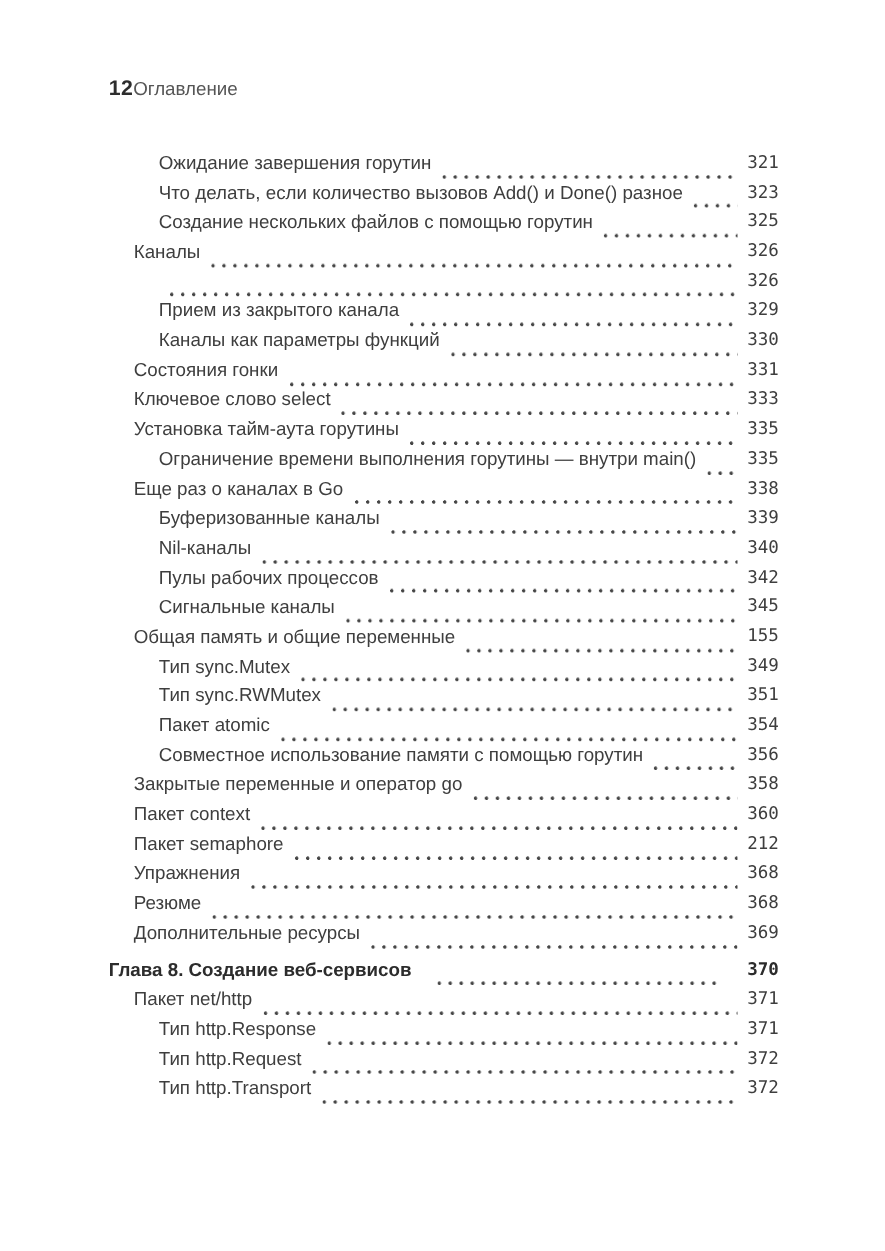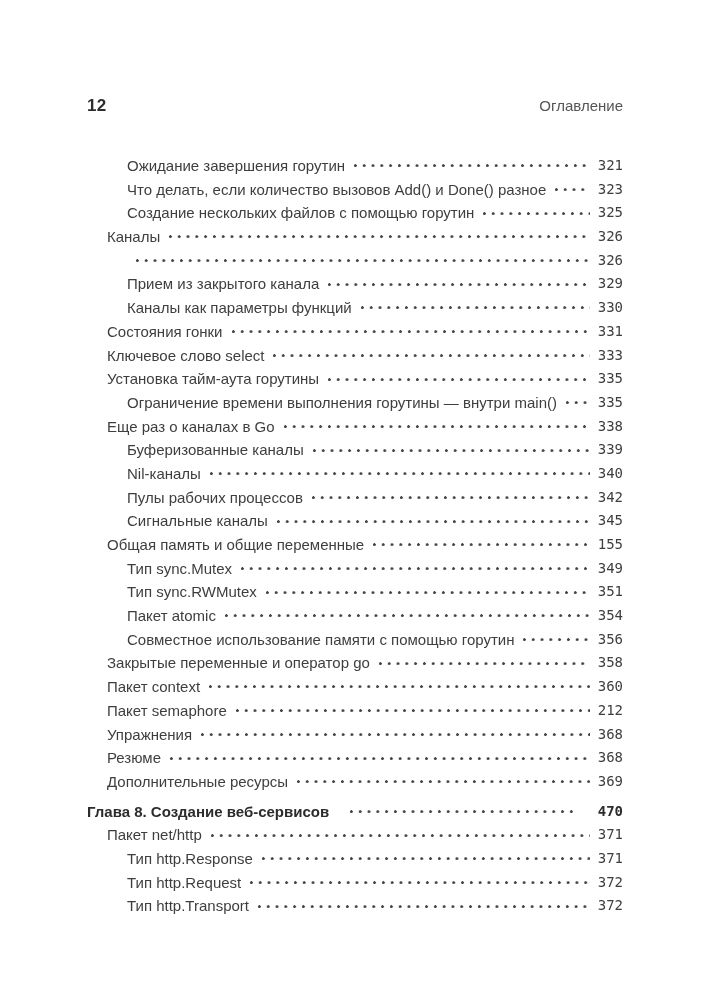--- a/index.html
+++ b/index.html
@@ -16,40 +16,39 @@
     position:relative;
   }
   .page{
     position:absolute;
     left:87px;
     width:536px;
     top:61px;
   }
   .running-header{
     display:flex;
-    justify-content:space-between;
+    justify-content:flex-start;
     align-items:baseline;
-    margin-top:35px;
   }
   .folio{
     font-size:17px;
     font-weight:700;
     color:#2d2d2d;
     letter-spacing:0.3px;
   }
   .head-title{
     font-size:15px;
     color:#555555;
   }
   .toc{
     margin-top:38px;
   }
   .toc-row{
     display:flex;
-    align-items:center;
+    align-items:flex-end;
     height:23.7px;
     color:var(--text);
   }
   .toc-row > span{
     line-height:23.7px;
     white-space:nowrap;
   }
   .label{
     font-size:15px;
   }
@@ -219,21 +218,21 @@
     <span class="pageno">368</span>
   </div>
       <div class="toc-row lvl1">
     <span class="label">Дополнительные ресурсы</span>
     <span class="leader"></span>
     <span class="pageno">369</span>
   </div>
       <div class="toc-row lvl0 chapter">
     <span class="label">Глава 8. Создание веб-сервисов</span>
     <span class="leader"></span>
-    <span class="pageno">470</span>
+    <span class="pageno">370</span>
   </div>
       <div class="toc-row lvl1">
     <span class="label">Пакет net/http</span>
     <span class="leader"></span>
     <span class="pageno">371</span>
   </div>
       <div class="toc-row lvl2">
     <span class="label">Тип http.Response</span>
     <span class="leader"></span>
     <span class="pageno">371</span>

